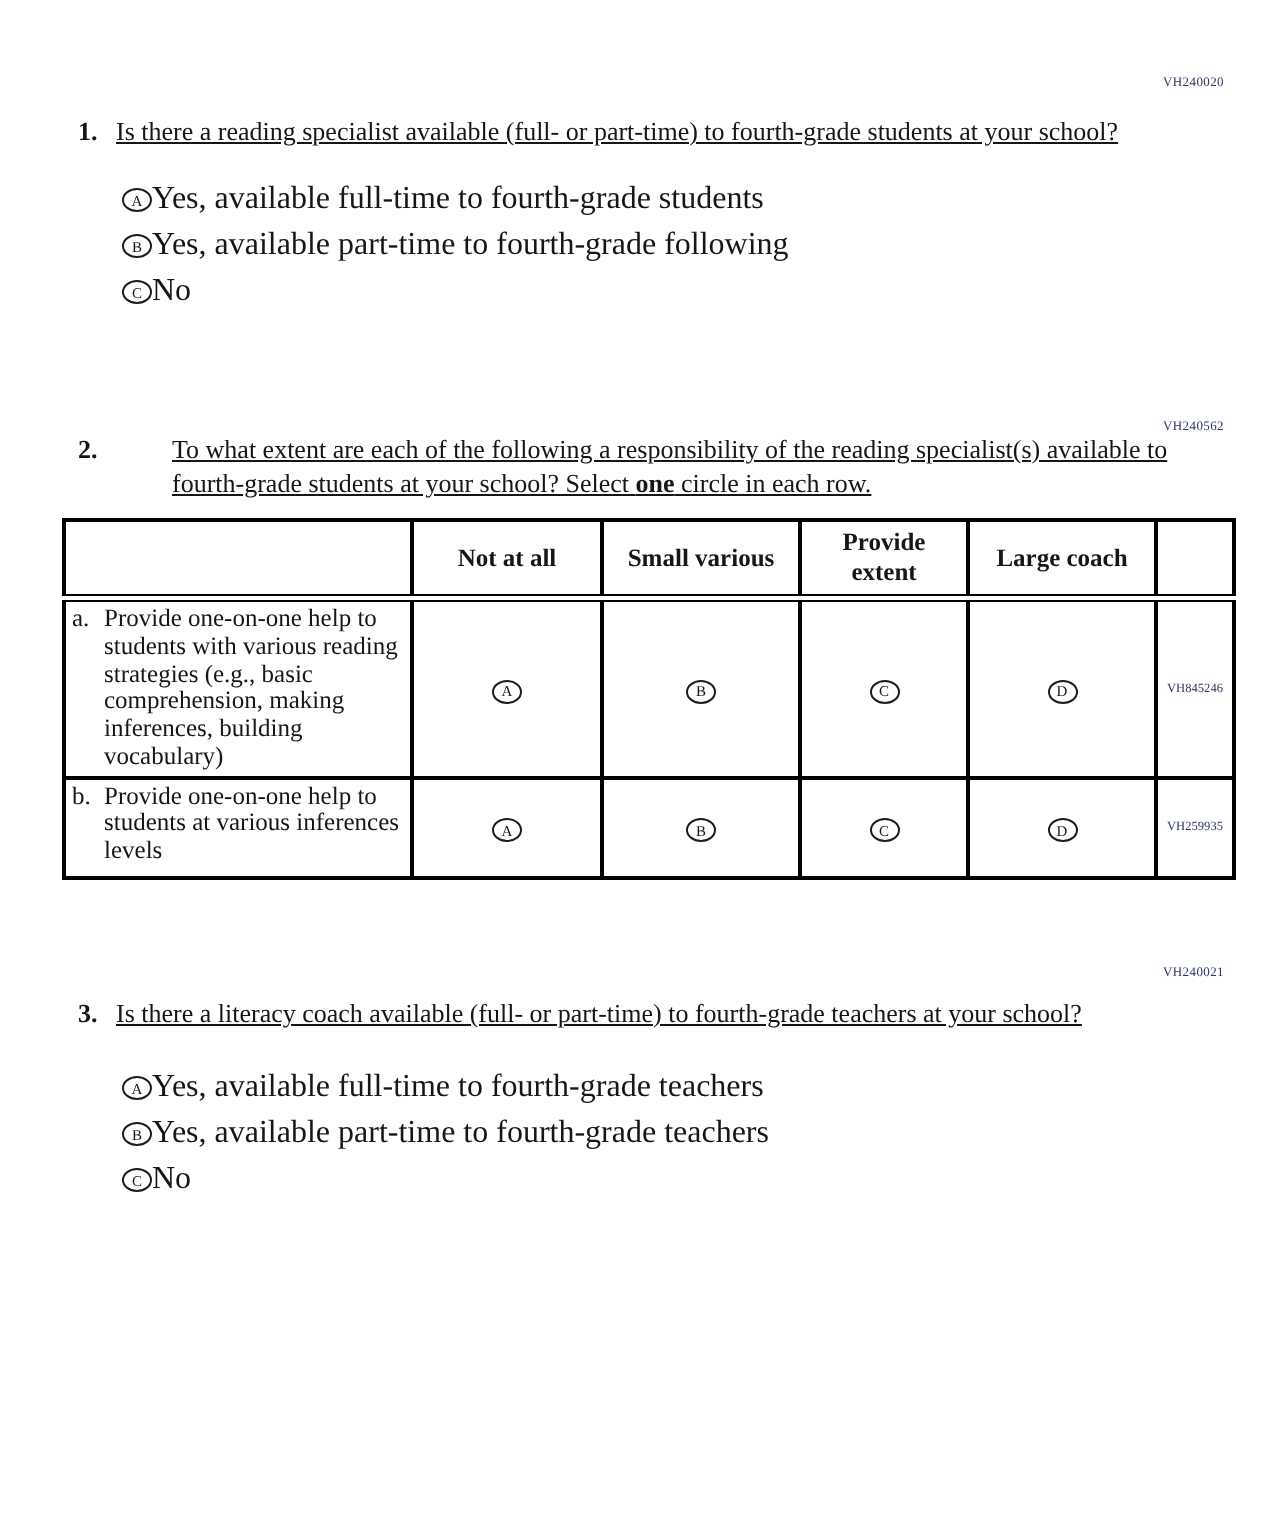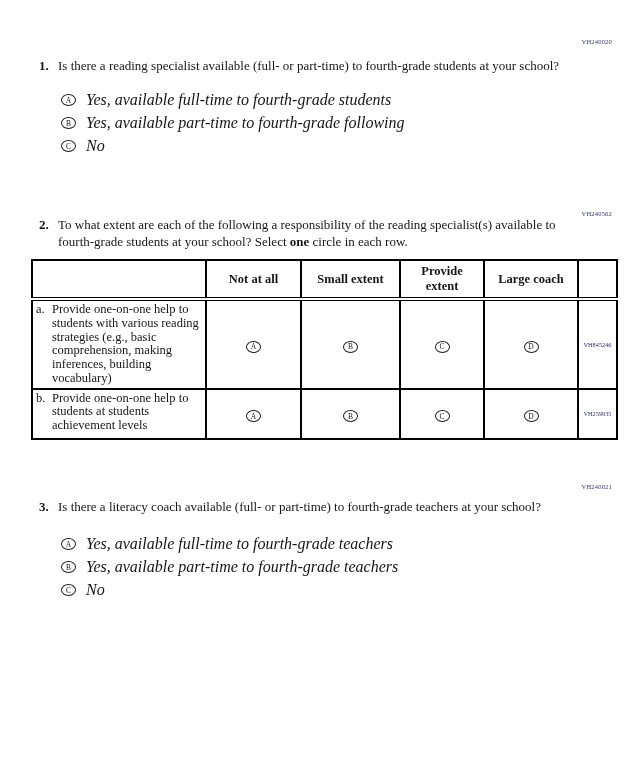--- a/index.html
+++ b/index.html
@@ -18,35 +18,35 @@
     color: #2f3566;
     font-family: "Liberation Serif", serif;
   }
   .question {
     position: absolute;
     display: flex;
     font-size: 13px;
     line-height: 1.32;
   }
   .qnum { font-weight: bold; width: 19px; flex: none; }
-  .qtext { width: 505px; }
+  .qtext { width: 505px; text-decoration: underline; }
   .opts { position: absolute; }
   .opt { display: flex; align-items: center; height: 14px; margin-bottom: 9px; }
   .bubble {
     display: inline-flex;
     width: 13px; height: 9px;
     border: 1px solid #1c1c1c;
     border-radius: 50%;
     align-items: center; justify-content: center;
     font-size: 7.5px; line-height: 1;
     flex: none;
     box-sizing: content-box;
     padding-top: 1px;
   }
-  .opt .lbl { margin-left: 10px; white-space: nowrap; font-style: italic; }
+  .opt .lbl { white-space: nowrap; }
   table.matrix {
     position: absolute;
     left: 31px; top: 259px;
     border-collapse: collapse;
     table-layout: fixed;
     border-radius: 29px;
   }
   table.matrix th, table.matrix td {
     border: 2px solid #000;
   }
@@ -99,37 +99,37 @@
   <div class="opt">
     <span class="bubble">C</span>
     <span class="lbl">No</span>
   </div>
 </div>
 
 <div class="item-code" style="top:210px; right:32px;">VH240562</div>
 
 <div class="question" style="top:216px; left:39px;">
   <span class="qnum">2.</span>
-  <div class="qtext" style="width:512px;"><span>To what extent are each of the following a responsibility of the reading specialist(s) available to fourth-grade students at your school? Select </span><b>one</b><span> circle in each row.</span></div>
+  <div class="qtext" style="width:512px;margin-left:28px;"><span>To what extent are each of the following a responsibility of the reading specialist(s) available to fourth-grade students at your school? Select </span><b>one</b><span> circle in each row.</span></div>
 </div>
 
 <table class="matrix">
   <colgroup>
     <col style="width:174px">
     <col style="width:95px">
     <col style="width:99px">
     <col style="width:84px">
     <col style="width:94px">
     <col style="width:39px">
   </colgroup>
   <thead>
     <tr>
       <th></th>
       <th>Not at all</th>
-      <th>Small extent</th>
+      <th>Small various</th>
       <th>Provide extent</th>
       <th>Large coach</th>
       <th></th>
     </tr>
   </thead>
   <tbody>
     <tr class="row-a">
       <td class="stem">
         <div class="stem-flex">
           <span class="stem-letter">a.</span>
@@ -139,21 +139,21 @@
       <td class="bubble-cell"><span class="bubble">A</span></td>
       <td class="bubble-cell"><span class="bubble">B</span></td>
       <td class="bubble-cell"><span class="bubble">C</span></td>
       <td class="bubble-cell"><span class="bubble">D</span></td>
       <td class="code-cell">VH845246</td>
     </tr>
     <tr class="row-b">
       <td class="stem">
         <div class="stem-flex">
           <span class="stem-letter">b.</span>
-          <span class="stem-text">Provide one-on-one help to students at students achievement levels</span>
+          <span class="stem-text">Provide one-on-one help to students at various inferences levels</span>
         </div>
       </td>
       <td class="bubble-cell"><span class="bubble">A</span></td>
       <td class="bubble-cell"><span class="bubble">B</span></td>
       <td class="bubble-cell"><span class="bubble">C</span></td>
       <td class="bubble-cell"><span class="bubble">D</span></td>
       <td class="code-cell">VH259935</td>
     </tr>
   </tbody>
 </table>

